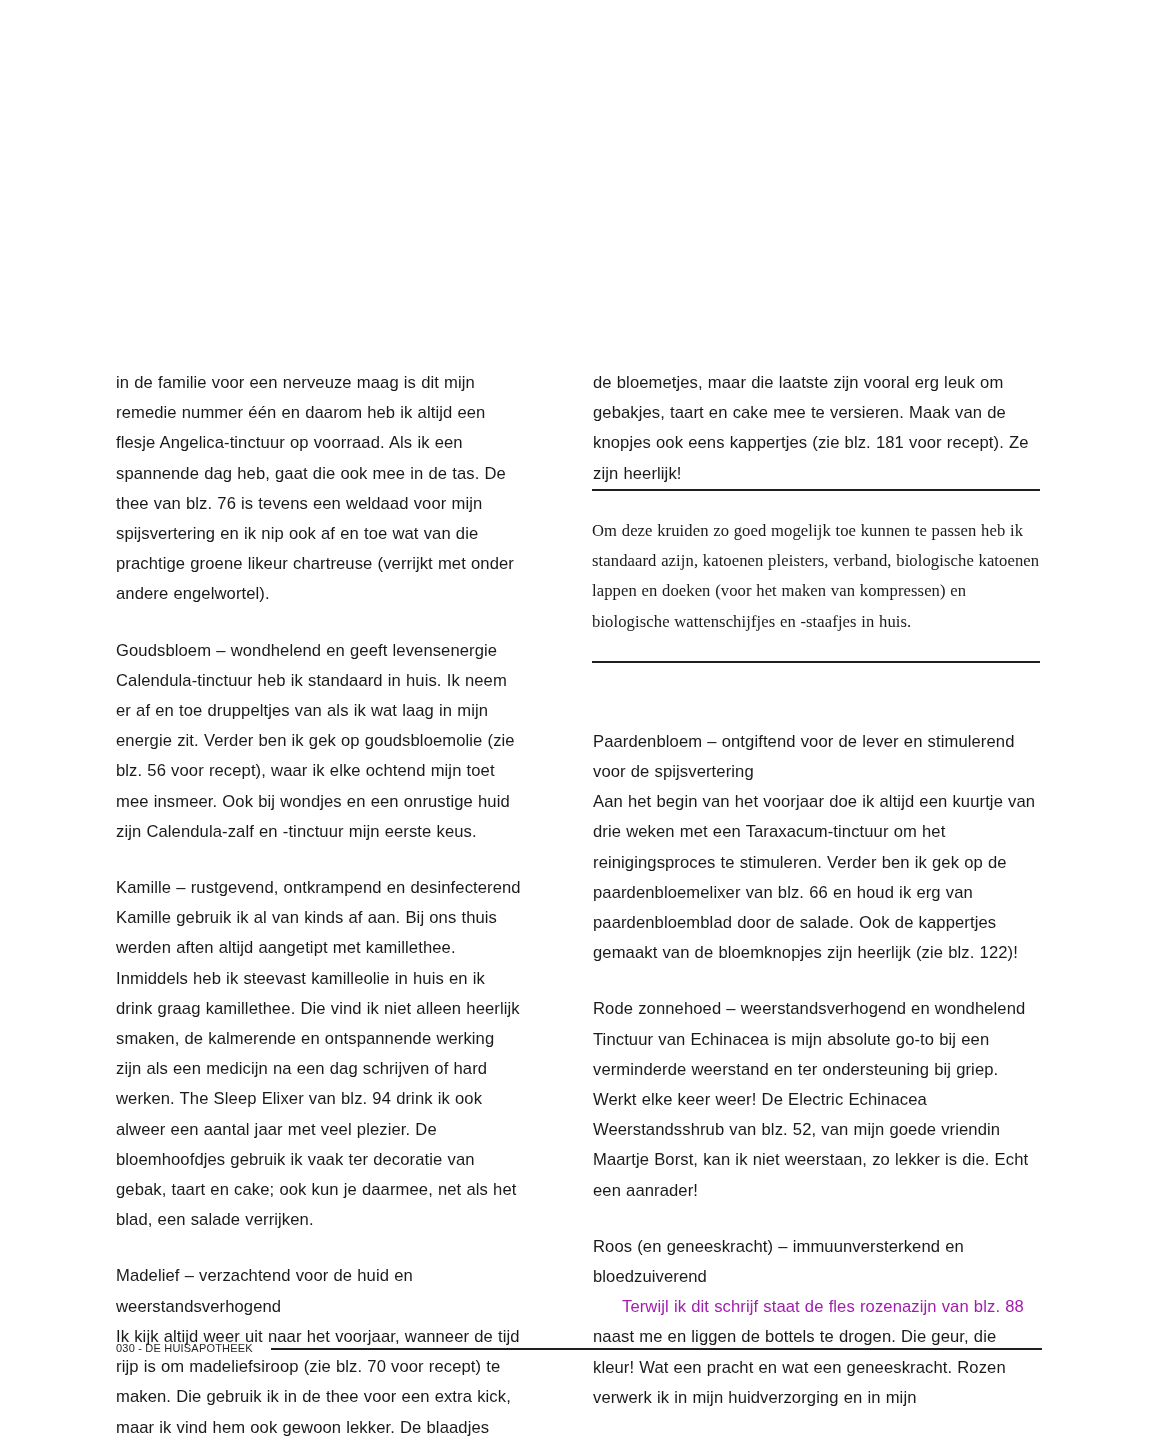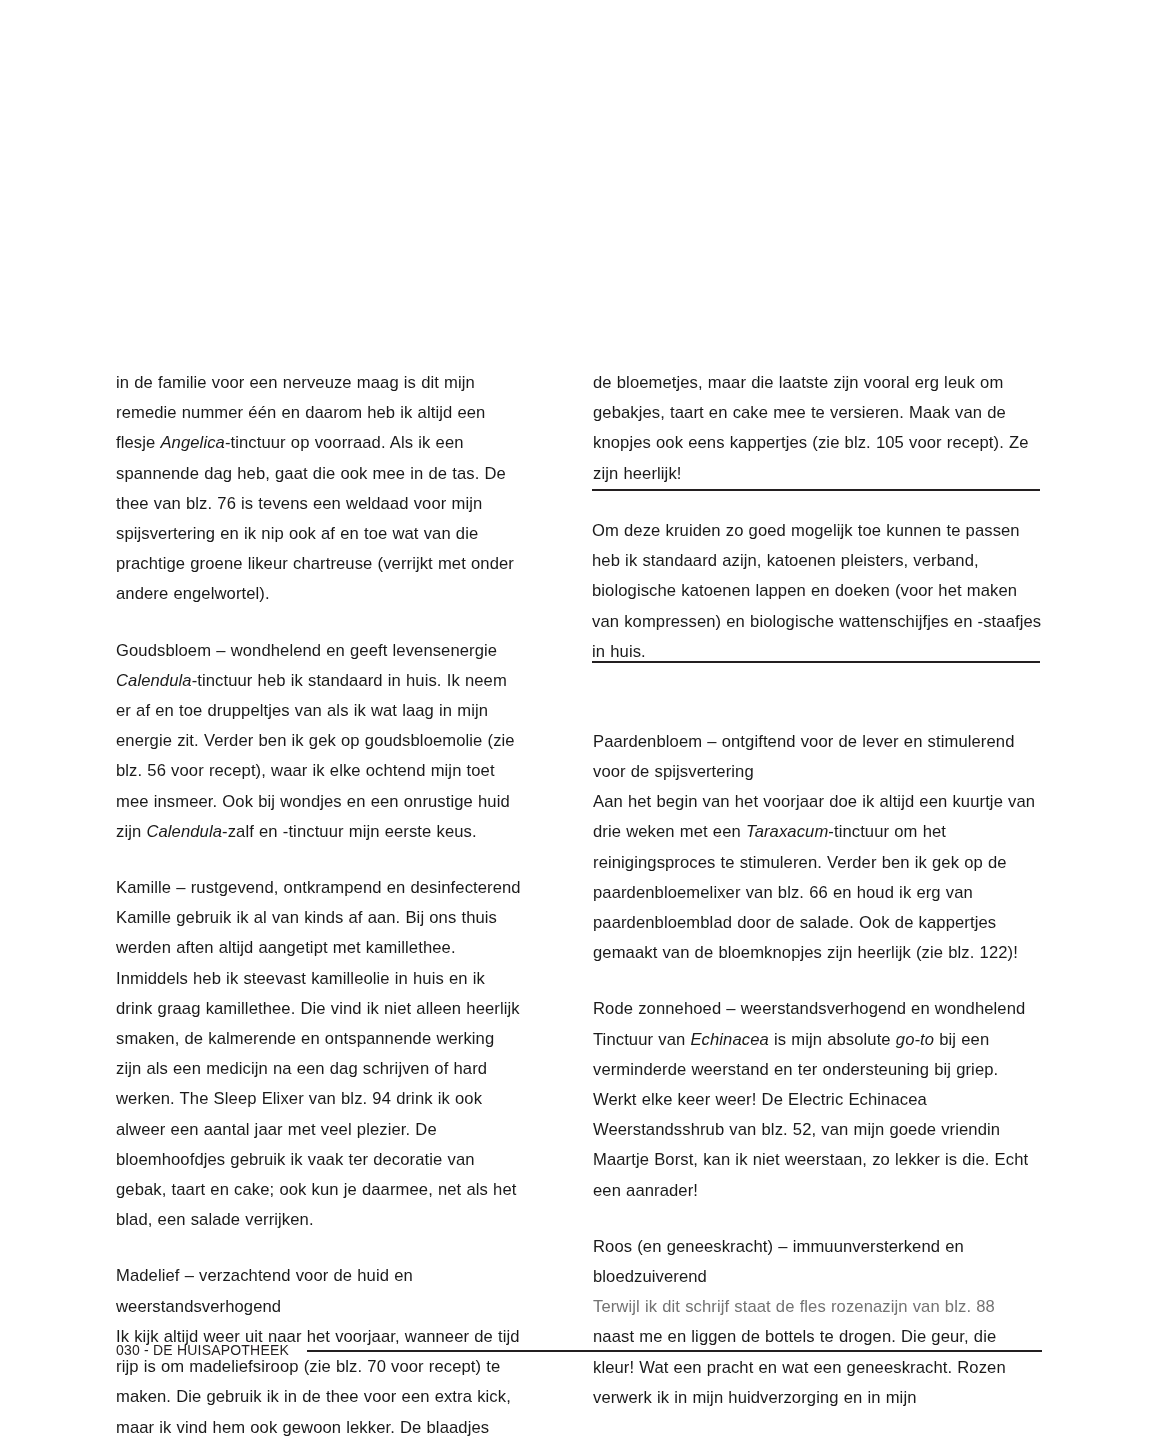--- a/index.html
+++ b/index.html
@@ -41,30 +41,30 @@
     font-size: 16.6px;
     line-height: 30.2px;
     letter-spacing: 0.1px;
     word-spacing: 0.4px;
     margin: 0 0 26px 0;
     text-align: left;
     color: #1a1a1a;
   }
   .para:last-child { margin-bottom: 0; }
 
-  .para.tight { margin-bottom: 8px; }
+  .para.tight { margin-bottom: 8px; font-family: Liberation Serif, serif; }
 
   .herb {
     text-underline-offset: 3px;
     text-decoration-thickness: 1.3px;
   }
-  .it { font-style: italic; }
+  .it { }
 
   
-  .faint { color: #737373; }
+  .faint { color: #a21caf; margin-left: 29px; }
 
   
   .rule {
     position: absolute;
     left: 592px;
     width: 448px;
     height: 0;
     border-top: 2.4px solid #231f20;
   }
   .rule-1 { top: 489px; }
@@ -80,21 +80,21 @@
   
   .footer {
     position: absolute;
     left: 116px;
     top: 1342px;
     width: 926px;
     display: flex;
     align-items: center;
   }
   .footer-label {
-    font-size: 14px;
+    font-size: 11px;
     letter-spacing: 0.2px;
     white-space: nowrap;
     color: #231f20;
   }
   .footer-rule {
     flex: 1;
     height: 0;
     border-top: 2.2px solid #231f20;
     margin-left: 18px;
     margin-top: 1px;
@@ -114,21 +114,21 @@
       <p class="para"><span class="herb">Goudsbloem</span><span> – </span><span>wondhelend en geeft levensenergie</span><br><span class="it">Calendula</span><span>-tinctuur heb ik standaard in huis. Ik neem er af en toe druppeltjes van als ik wat laag in mijn energie zit. Verder ben ik gek op goudsbloemolie (zie blz. 56 voor recept), waar ik elke ochtend mijn toet mee insmeer. Ook bij wondjes en een onrustige huid zijn </span><span class="it">Calendula</span><span>-zalf en -tinctuur mijn eerste keus.</span></p>
 
       <p class="para"><span class="herb">Kamille</span><span> – </span><span>rustgevend, ontkrampend en desinfecterend</span><br><span>Kamille gebruik ik al van kinds af aan. Bij ons thuis werden aften altijd aangetipt met kamillethee. Inmiddels heb ik steevast kamilleolie in huis en ik drink graag kamillethee. Die vind ik niet alleen heerlijk smaken, de kalmerende en ontspannende werking zijn als een medicijn na een dag schrijven of hard werken. The Sleep Elixer van blz. 94 drink ik ook alweer een aantal jaar met veel plezier. De bloemhoofdjes gebruik ik vaak ter decoratie van gebak, taart en cake; ook kun je daarmee, net als het blad, een salade verrijken.</span></p>
 
       <p class="para"><span class="herb">Madelief</span><span> – </span><span>verzachtend voor de huid en weerstandsverhogend</span><br><span>Ik kijk altijd weer uit naar het voorjaar, wanneer de tijd rijp is om madeliefsiroop (zie blz. 70 voor recept) te maken. Die gebruik ik in de thee voor een extra kick, maar ik vind hem ook gewoon lekker. De blaadjes verwerk ik graag in een salade, evenals</span></p>
 
     </div>
 
     <div class="col col-right">
 
-      <p class="para"><span>de bloemetjes, maar die laatste zijn vooral erg leuk om gebakjes, taart en cake mee te versieren. Maak van de knopjes ook eens kappertjes (zie blz. 105 voor recept). Ze zijn heerlijk!</span></p>
+      <p class="para"><span>de bloemetjes, maar die laatste zijn vooral erg leuk om gebakjes, taart en cake mee te versieren. Maak van de knopjes ook eens kappertjes (zie blz. 181 voor recept). Ze zijn heerlijk!</span></p>
 
       <div style="height:212px"></div>
 
       <p class="para"><span class="herb">Paardenbloem</span><span> – </span><span>ontgiftend voor de lever en stimulerend voor de spijsvertering</span><br><span>Aan het begin van het voorjaar doe ik altijd een kuurtje van drie weken met een </span><span class="it">Taraxacum</span><span>-tinctuur om het reinigingsproces te stimuleren. Verder ben ik gek op de paardenbloemelixer van blz. 66 en houd ik erg van paardenbloemblad door de salade. Ook de kappertjes gemaakt van de bloemknopjes zijn heerlijk (zie blz. 122)!</span></p>
 
       <p class="para"><span class="herb">Rode zonnehoed</span><span> – </span><span>weerstandsverhogend en wondhelend</span><br><span>Tinctuur van </span><span class="it">Echinacea</span><span> is mijn absolute </span><span class="it">go-to</span><span> bij een verminderde weerstand en ter ondersteuning bij griep. Werkt elke keer weer! De Electric Echinacea Weerstandsshrub van blz. 52, van mijn goede vriendin Maartje Borst, kan ik niet weerstaan, zo lekker is die. Echt een aanrader!</span></p>
 
       <p class="para"><span class="herb">Roos (en geneeskracht)</span><span> – </span><span>immuunversterkend en bloedzuiverend</span><br><span class="faint">Terwijl ik dit schrijf staat de fles rozenazijn van blz. 88</span><span> naast me en liggen de bottels te drogen. Die geur, die kleur! Wat een pracht en wat een geneeskracht. Rozen verwerk ik in mijn huidverzorging en in mijn</span></p>
 
     </div>

